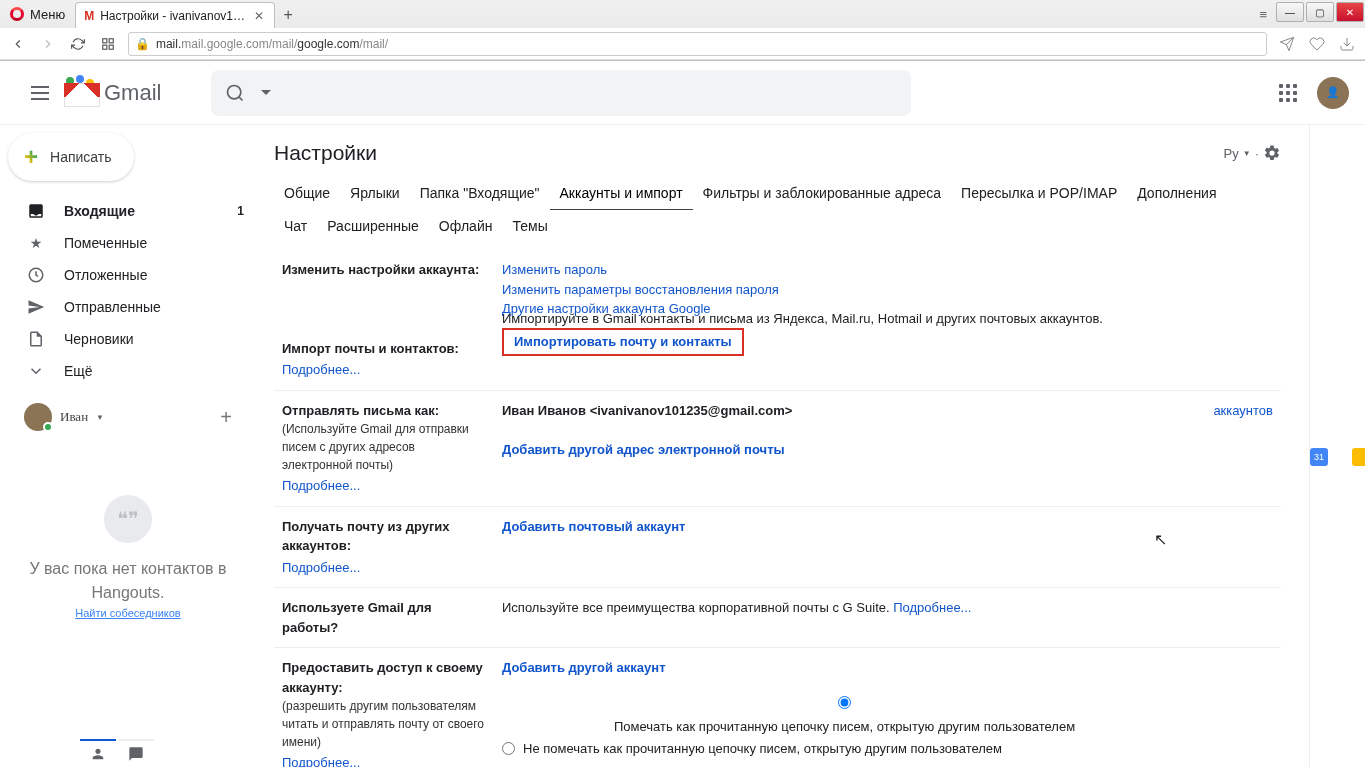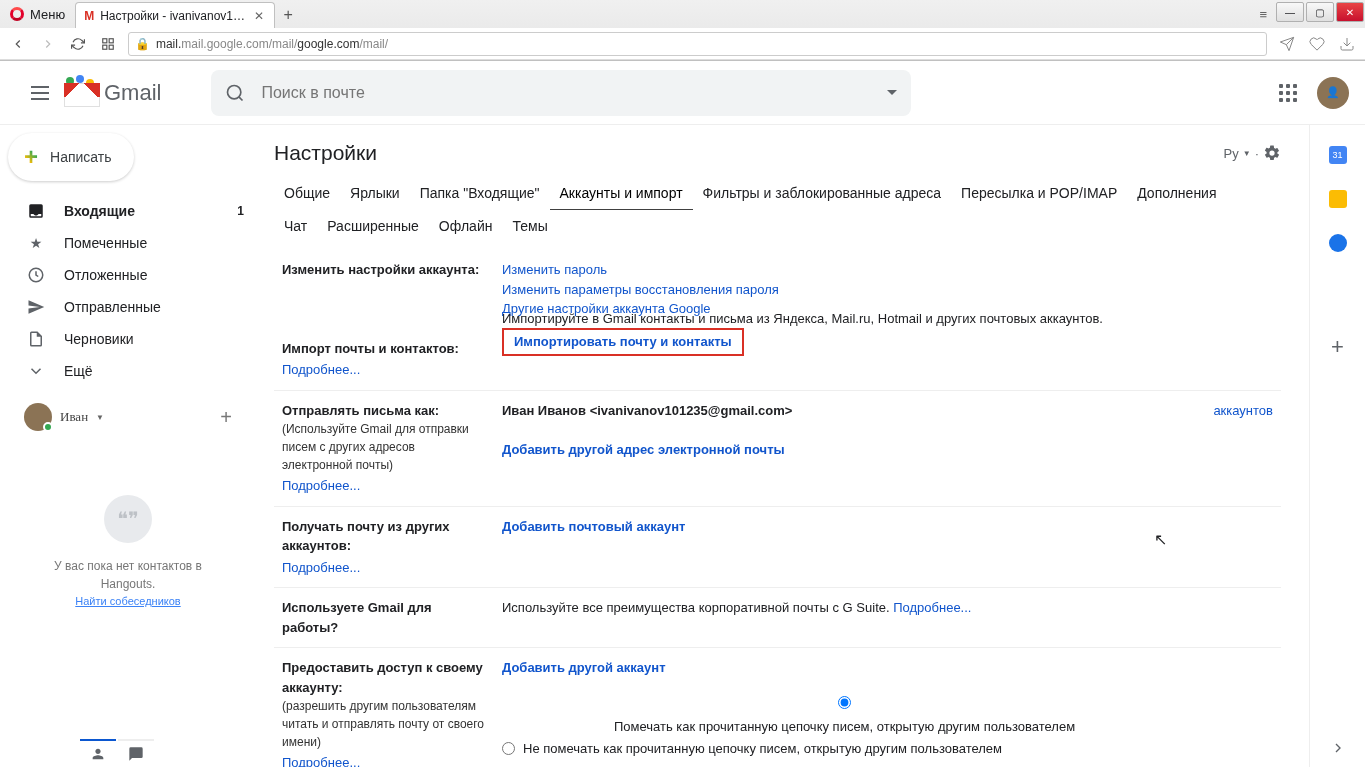--- a/index.html
+++ b/index.html
@@ -57,21 +57,21 @@
 .nav-count { margin-left: auto; font-size: 12px; font-weight: bold; }
 .hangouts { padding: 12px 8px; border-top: none; }
 .hg-user { display: flex; align-items: center; gap: 8px; padding: 4px 16px; }
 .hg-avatar { width: 28px; height: 28px; border-radius: 50%; background: #8b7355; position: relative; }
 .hg-status { position: absolute; bottom: -1px; right: -1px; width: 10px; height: 10px; border-radius: 50%; background: #34a853; border: 2px solid #fff; }
 .hg-name { font-size: 13px; color: #444; font-family: Liberation Serif, serif; }
 .hg-caret { font-size: 8px; color: #666; }
 .hg-plus { margin-left: auto; color: #777; font-size: 20px; cursor: pointer; }
 .hg-empty { text-align: center; padding: 60px 20px 10px; }
 .hg-bubble { width: 48px; height: 48px; border-radius: 50%; background: #e8eaed; margin: 0 auto 14px; display: flex; align-items: center; justify-content: center; color: #bdc1c6; font-size: 20px; }
-.hg-text { font-size: 12px; color: #777; line-height: 1.5; }
+.hg-text { font-size: 16px; color: #777; line-height: 1.5; }
 .hg-link { color: #3b82f6; font-size: 11px; text-decoration: underline; cursor: pointer; }
 .hg-footer { position: absolute; bottom: 0; left: 80px; display: flex; gap: 2px; }
 .hg-tab { width: 36px; height: 28px; background: #fff; border-top: 2px solid #eee; display: flex; align-items: center; justify-content: center; color: #5f6368; }
 .hg-tab.active { border-top-color: #0b57d0; }
 
 .main { flex: 1; padding: 16px 28px 0 18px; overflow-y: auto; position: relative; }
 .settings-head { display: flex; align-items: center; }
 .settings-title { font-size: 21px; color: #202124; }
 .settings-lang { margin-left: auto; display: flex; align-items: center; gap: 4px; color: #5f6368; font-size: 13px; cursor: pointer; }
 .gear-icon { color: #5f6368; }
@@ -84,21 +84,21 @@
 .label-col { width: 220px; font-weight: bold; }
 .label-sub { font-weight: normal; font-size: 12px; color: #333; }
 .link { color: #15c; cursor: pointer; }
 .link-bold { color: #15c; font-weight: bold; cursor: pointer; }
 .learn-more { color: #15c; cursor: pointer; font-weight: normal; display: block; margin-top: 2px; }
 .highlight-box { display: inline-block; border: 2px solid #d93025; padding: 2px 10px; }
 .action-col { text-align: right; vertical-align: top; }
 .radio-row { display: flex; align-items: center; gap: 8px; margin: 3px 0; }
 input[type=radio] { margin: 0; }
 
-.right-rail { width: 56px; border-left: 1px solid #eee; display: flex; flex-direction: column; align-items: center; padding-top: 20px; gap: 24px; }
+.right-rail { width: 56px; border-left: 1px solid #eee; display: flex; flex-direction: row; align-items: center; padding-top: 20px; gap: 24px; }
 .rail-icon { width: 20px; height: 20px; display: flex; align-items: center; justify-content: center; cursor: pointer; }
 .rail-cal { background: #4285f4; color: #fff; font-size: 9px; width: 18px; height: 18px; border-radius: 3px; display: flex; align-items: center; justify-content: center; }
 .rail-keep { background: #fbbc04; width: 18px; height: 18px; border-radius: 3px; }
 .rail-tasks { background: #1a73e8; width: 18px; height: 18px; border-radius: 50%; }
 .rail-plus { color: #5f6368; font-size: 22px; margin-top: 60px; }
 .rail-expand { margin-top: auto; margin-bottom: 10px; color: #5f6368; }
 .cursor-arrow { position: absolute; left: 898px; top: 405px; pointer-events: none; font-size: 16px; }
 </style>
 </head>
 <body>
@@ -185,21 +185,20 @@
         <span class="gm-dot-b"></span>
         <span class="gm-dot-y"></span>
     </div>
     <span class="gm-word">Gmail</span>
   </div>
   <div class="search-box">
     <svg width="20" height="20" viewBox="0 0 24 24" fill="none" stroke="#5f6368" stroke-width="2">
         <circle cx="11" cy="11" r="8"></circle>
         <line x1="21" y1="21" x2="16.65" y2="16.65"></line>
       </svg>
-    <input class="search-input" placeholder="Поиск в почте" style="">
     <div class="dropdown-caret"></div>
   </div>
   <div class="header-right">
     <div class="apps-grid">
         <span></span>
         <span></span>
         <span></span>
         <span></span>
         <span></span>
         <span></span>

